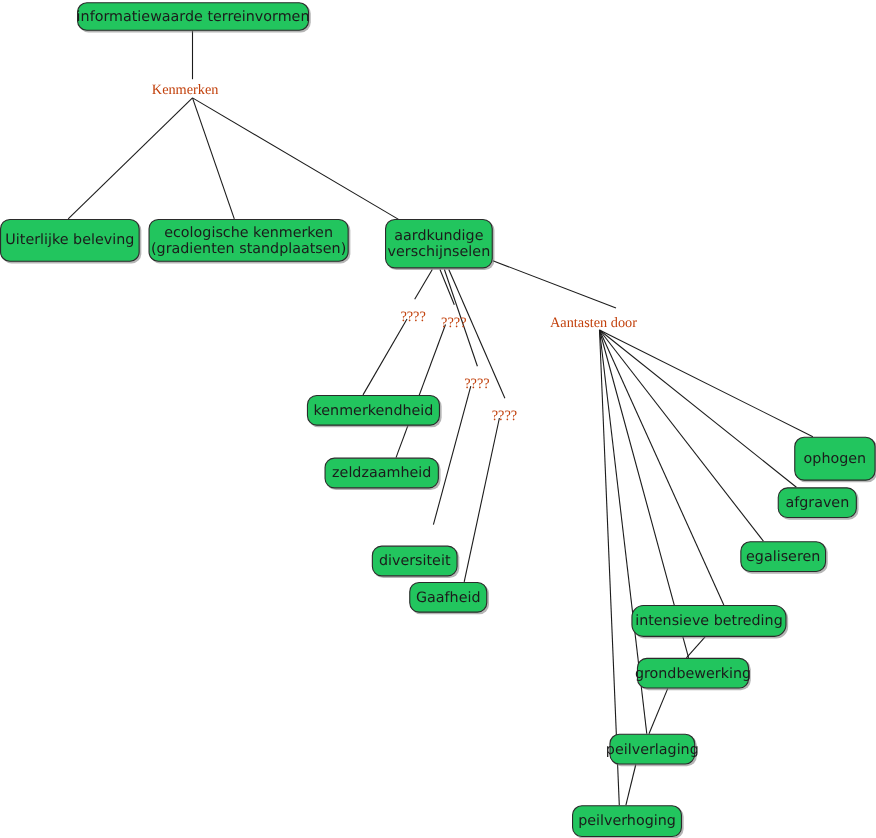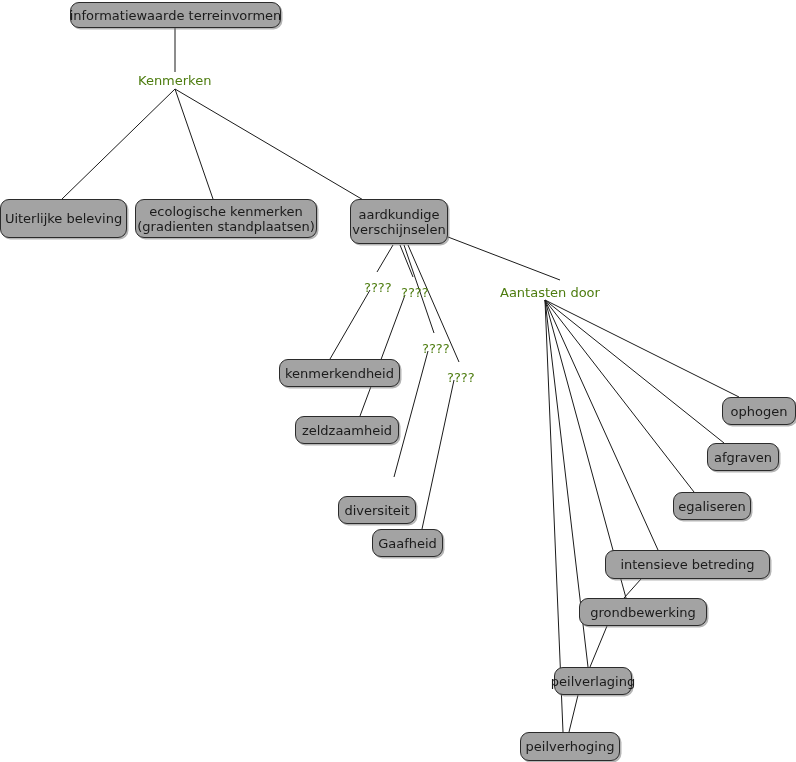--- a/index.html
+++ b/index.html
@@ -25,41 +25,42 @@
     position: absolute;
     left: 0;
     top: 0;
     width: 796px;
     height: 762px;
     pointer-events: none;
   }
   .node {
     position: absolute;
     box-sizing: border-box;
-    background: #a3a3a3;
+    background: #22c55e;
     border: 1px solid #2b2b2b;
     border-radius: 9px;
     color: #1b1b1b;
     font-size: 13px;
     line-height: 15px;
     display: flex;
     align-items: center;
     justify-content: center;
     text-align: center;
     white-space: pre;
     box-shadow: 1.5px 1.5px 0 rgba(120,120,120,0.55);
     padding: 0 7px;
   }
   .edge-label {
     position: absolute;
     font-size: 13px;
     line-height: 15px;
-    color: #4d7c0f;
+    color: #c2410c;
     background: transparent;
     white-space: pre;
+    font-family: Liberation Serif, serif;
   }
   .unknown-label {
     letter-spacing: 0px;
   }
 </style>
 </head>
 <body>
 
 <div id="canvas">
   <svg id="edge-layer" width="796" height="762" viewBox="0 0 796 762">
@@ -91,25 +92,25 @@
       <div class="node" style="left: 70px; top: 2px; width: 211px; height: 26px;">informatiewaarde terreinvormen</div>
       <div class="node" style="left: 0px; top: 199px; width: 127px; height: 39px;">Uiterlijke beleving</div>
       <div class="node" style="left: 135px; top: 199px; width: 182px; height: 39px;">ecologische kenmerken
 (gradienten standplaatsen)</div>
       <div class="node" style="left: 350px; top: 199px; width: 98px; height: 45px;">aardkundige
 verschijnselen</div>
       <div class="node" style="left: 250px; top: 359px; width: 121px; height: 28px; margin-left: 29px;">kenmerkendheid</div>
       <div class="node" style="left: 295px; top: 416px; width: 104px; height: 28px;">zeldzaamheid</div>
       <div class="node" style="left: 338px; top: 496px; width: 78px; height: 28px;">diversiteit</div>
       <div class="node" style="left: 372px; top: 529px; width: 71px; height: 28px;">Gaafheid</div>
-      <div class="node" style="left: 722px; top: 397px; width: 74px; height: 28px;">ophogen</div>
+      <div class="node" style="left: 722px; top: 397px; width: 74px; height: 40px;">ophogen</div>
       <div class="node" style="left: 707px; top: 443px; width: 72px; height: 28px;">afgraven</div>
       <div class="node" style="left: 673px; top: 492px; width: 78px; height: 28px;">egaliseren</div>
-      <div class="node" style="left: 605px; top: 550px; width: 165px; height: 29px;">intensieve betreding</div>
-      <div class="node" style="left: 579px; top: 598px; width: 128px; height: 28px;">grondbewerking</div>
+      <div class="node" style="left: 574px; top: 550px; width: 141px; height: 29px; border-radius: 11px;">intensieve betreding</div>
+      <div class="node" style="left: 579px; top: 598px; width: 102px; height: 28px;">grondbewerking</div>
       <div class="node" style="left: 554px; top: 667px; width: 78px; height: 28px;">peilverlaging</div>
       <div class="node" style="left: 520px; top: 732px; width: 100px; height: 29px;">peilverhoging</div>
     </div>
   <div id="label-layer">
       <div class="edge-label" style="left: 138px; top: 73px;">Kenmerken</div>
       <div class="edge-label unknown-label" style="left: 364px; top: 280px;">????</div>
       <div class="edge-label unknown-label" style="left: 401px; top: 285px;">????</div>
       <div class="edge-label unknown-label" style="left: 422px; top: 341px;">????</div>
       <div class="edge-label unknown-label" style="left: 447px; top: 370px;">????</div>
       <div class="edge-label" style="left: 500px; top: 285px;">Aantasten door</div>

